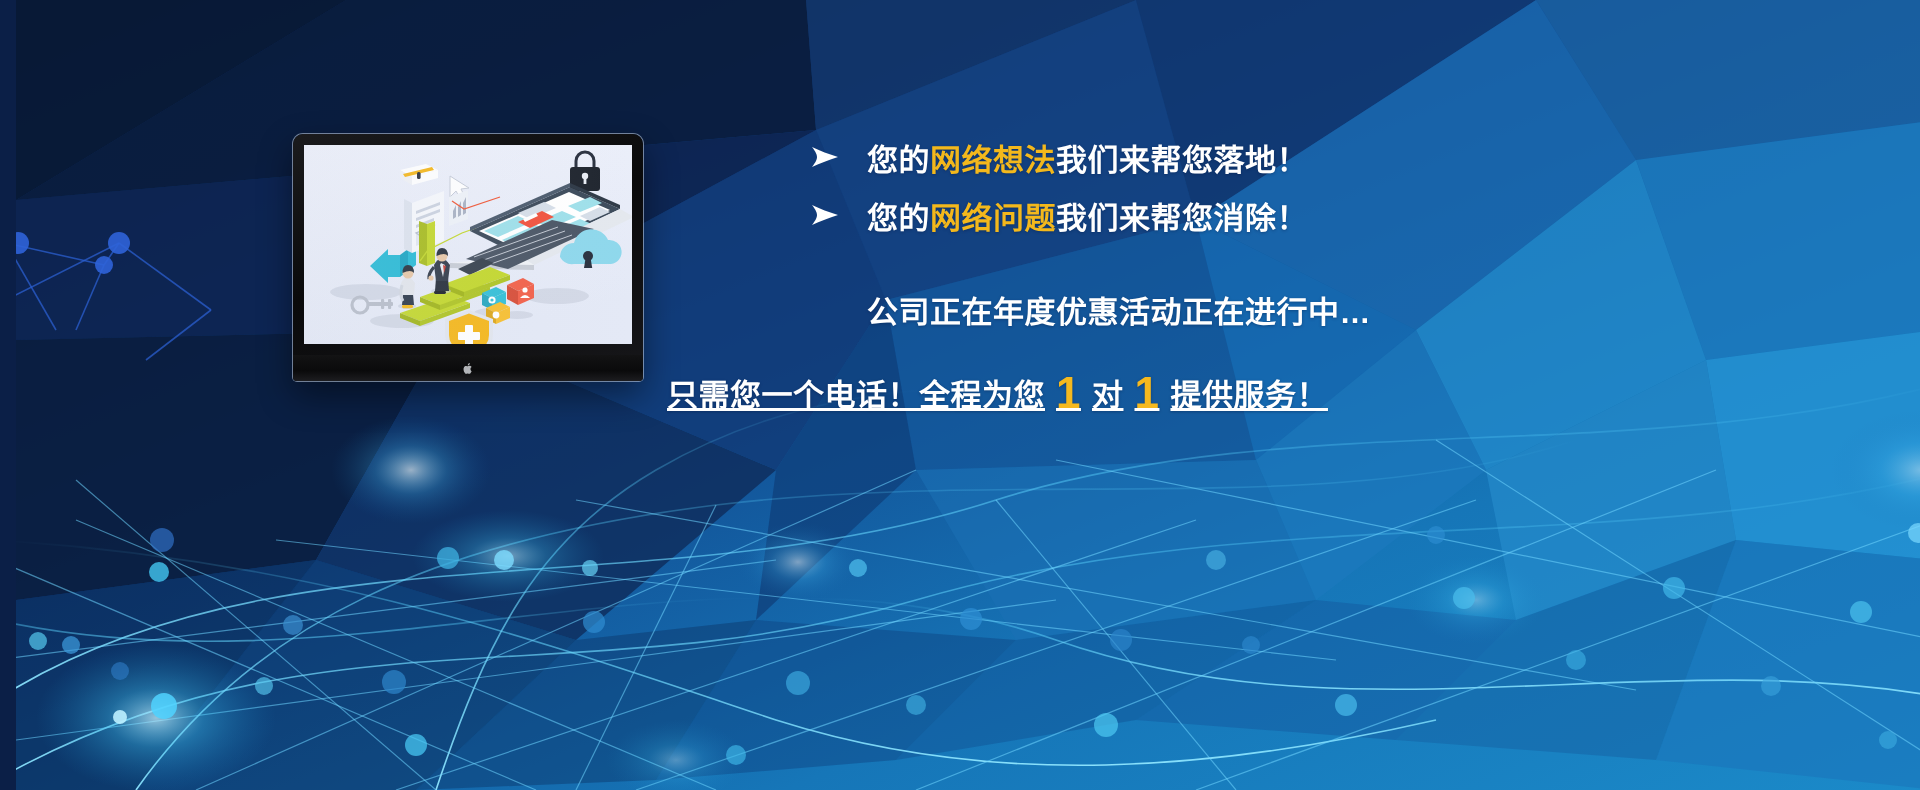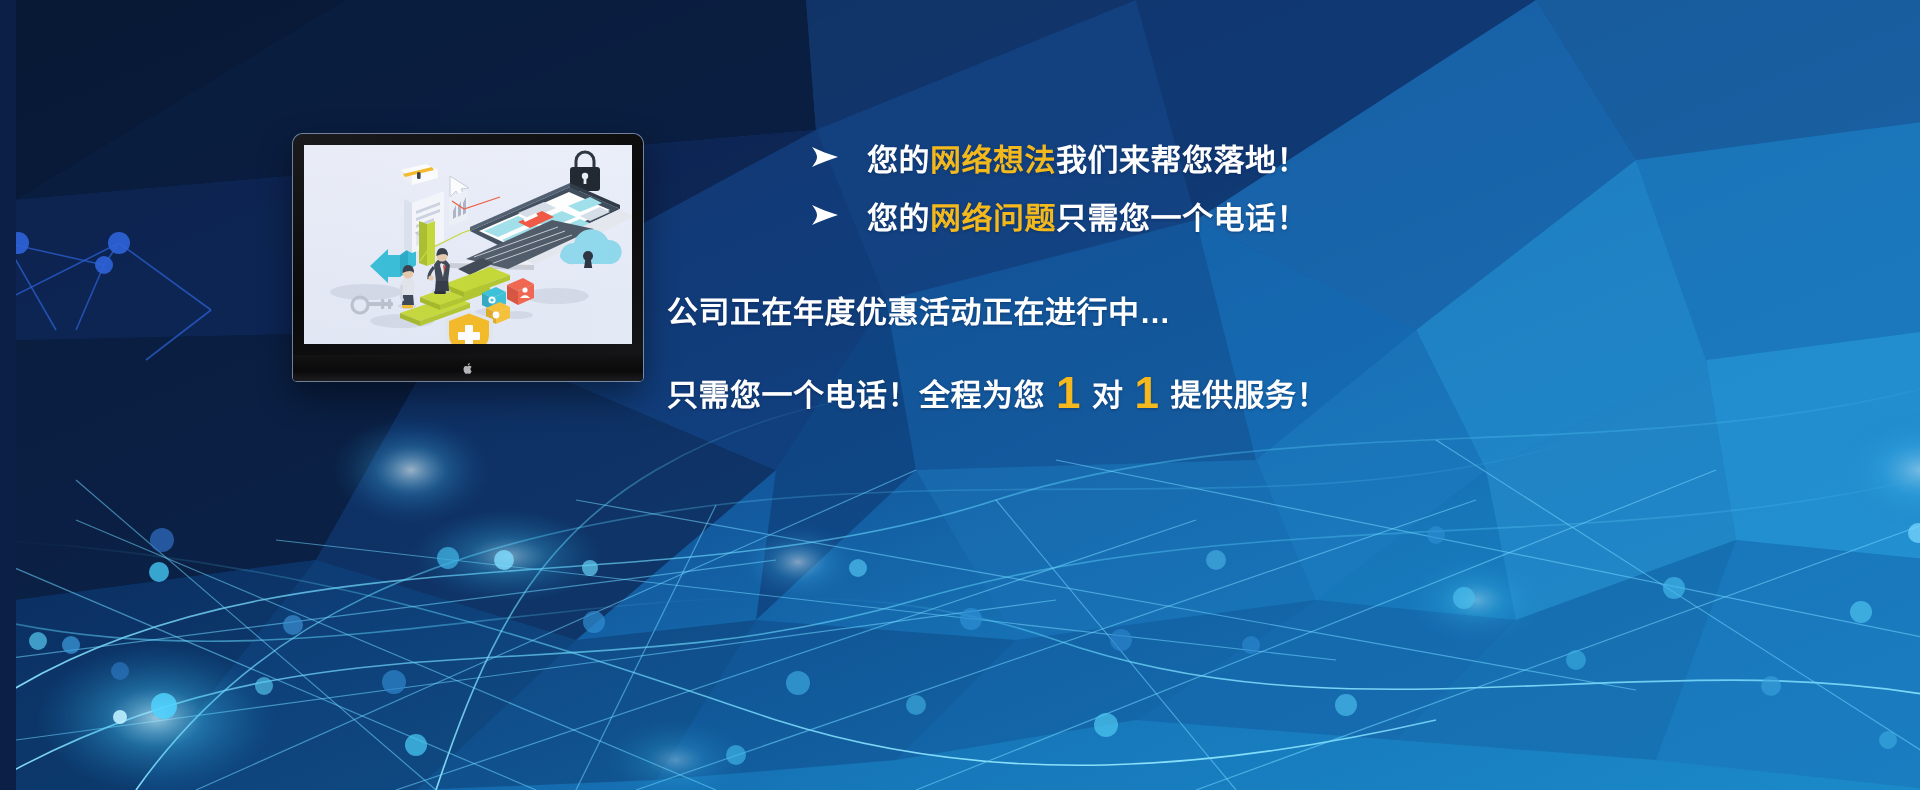--- a/index.html
+++ b/index.html
@@ -107,22 +107,22 @@
   .hl{color:#f3b81c;}
   .promo-line{
     font-size:31px;
     font-weight:700;
     color:#ffffff;
     letter-spacing:.5px;
     white-space:nowrap;
     text-shadow:0 1px 3px rgba(0,20,60,.35);
     margin-left:-144px;
   }
-  .promo-1{margin-top:43px;}
-  .promo-2{margin-top:38px;}
+  .promo-1{margin-top:43px;text-align:center;}
+  .promo-2{margin-top:38px;text-decoration:underline;}
   .big-one{
     color:#f5b91e;
     font-size:44px;
     font-weight:700;
     line-height:0;
     padding:0 4px;
     vertical-align:-2px;
   }
   .sp{display:inline-block;width:7px;}
 </style>
@@ -505,21 +505,21 @@
         <span>您的</span><span class="hl">网络想法</span><span>我们来帮您落地！</span>
       </div>
     </div>
 
 
     <div class="bullet-row">
       <svg class="bullet-arrow" viewBox="0 0 28 22">
         <path fill="currentColor" d="M1 1 C9 5, 18 8, 27 11 C18 14, 9 17, 1 21 C5 16, 6 13, 6 11 C6 9, 5 6, 1 1 Z"></path>
       </svg>
       <div class="bullet-text">
-        <span>您的</span><span class="hl">网络问题</span><span>只需您一个电话！</span>
+        <span>您的</span><span class="hl">网络问题</span><span>我们来帮您消除！</span>
       </div>
     </div>
 
     <div class="promo-line promo-1">公司正在年度优惠活动正在进行中…</div>
 
     <div class="promo-line promo-2">
       <span>只需您一个电话！全程为您</span><span class="sp"></span><span class="big-one">1</span><span class="sp"></span><span>对</span><span class="sp"></span><span class="big-one">1</span><span class="sp"></span><span>提供服务！</span>
     </div>
 
   </div>

